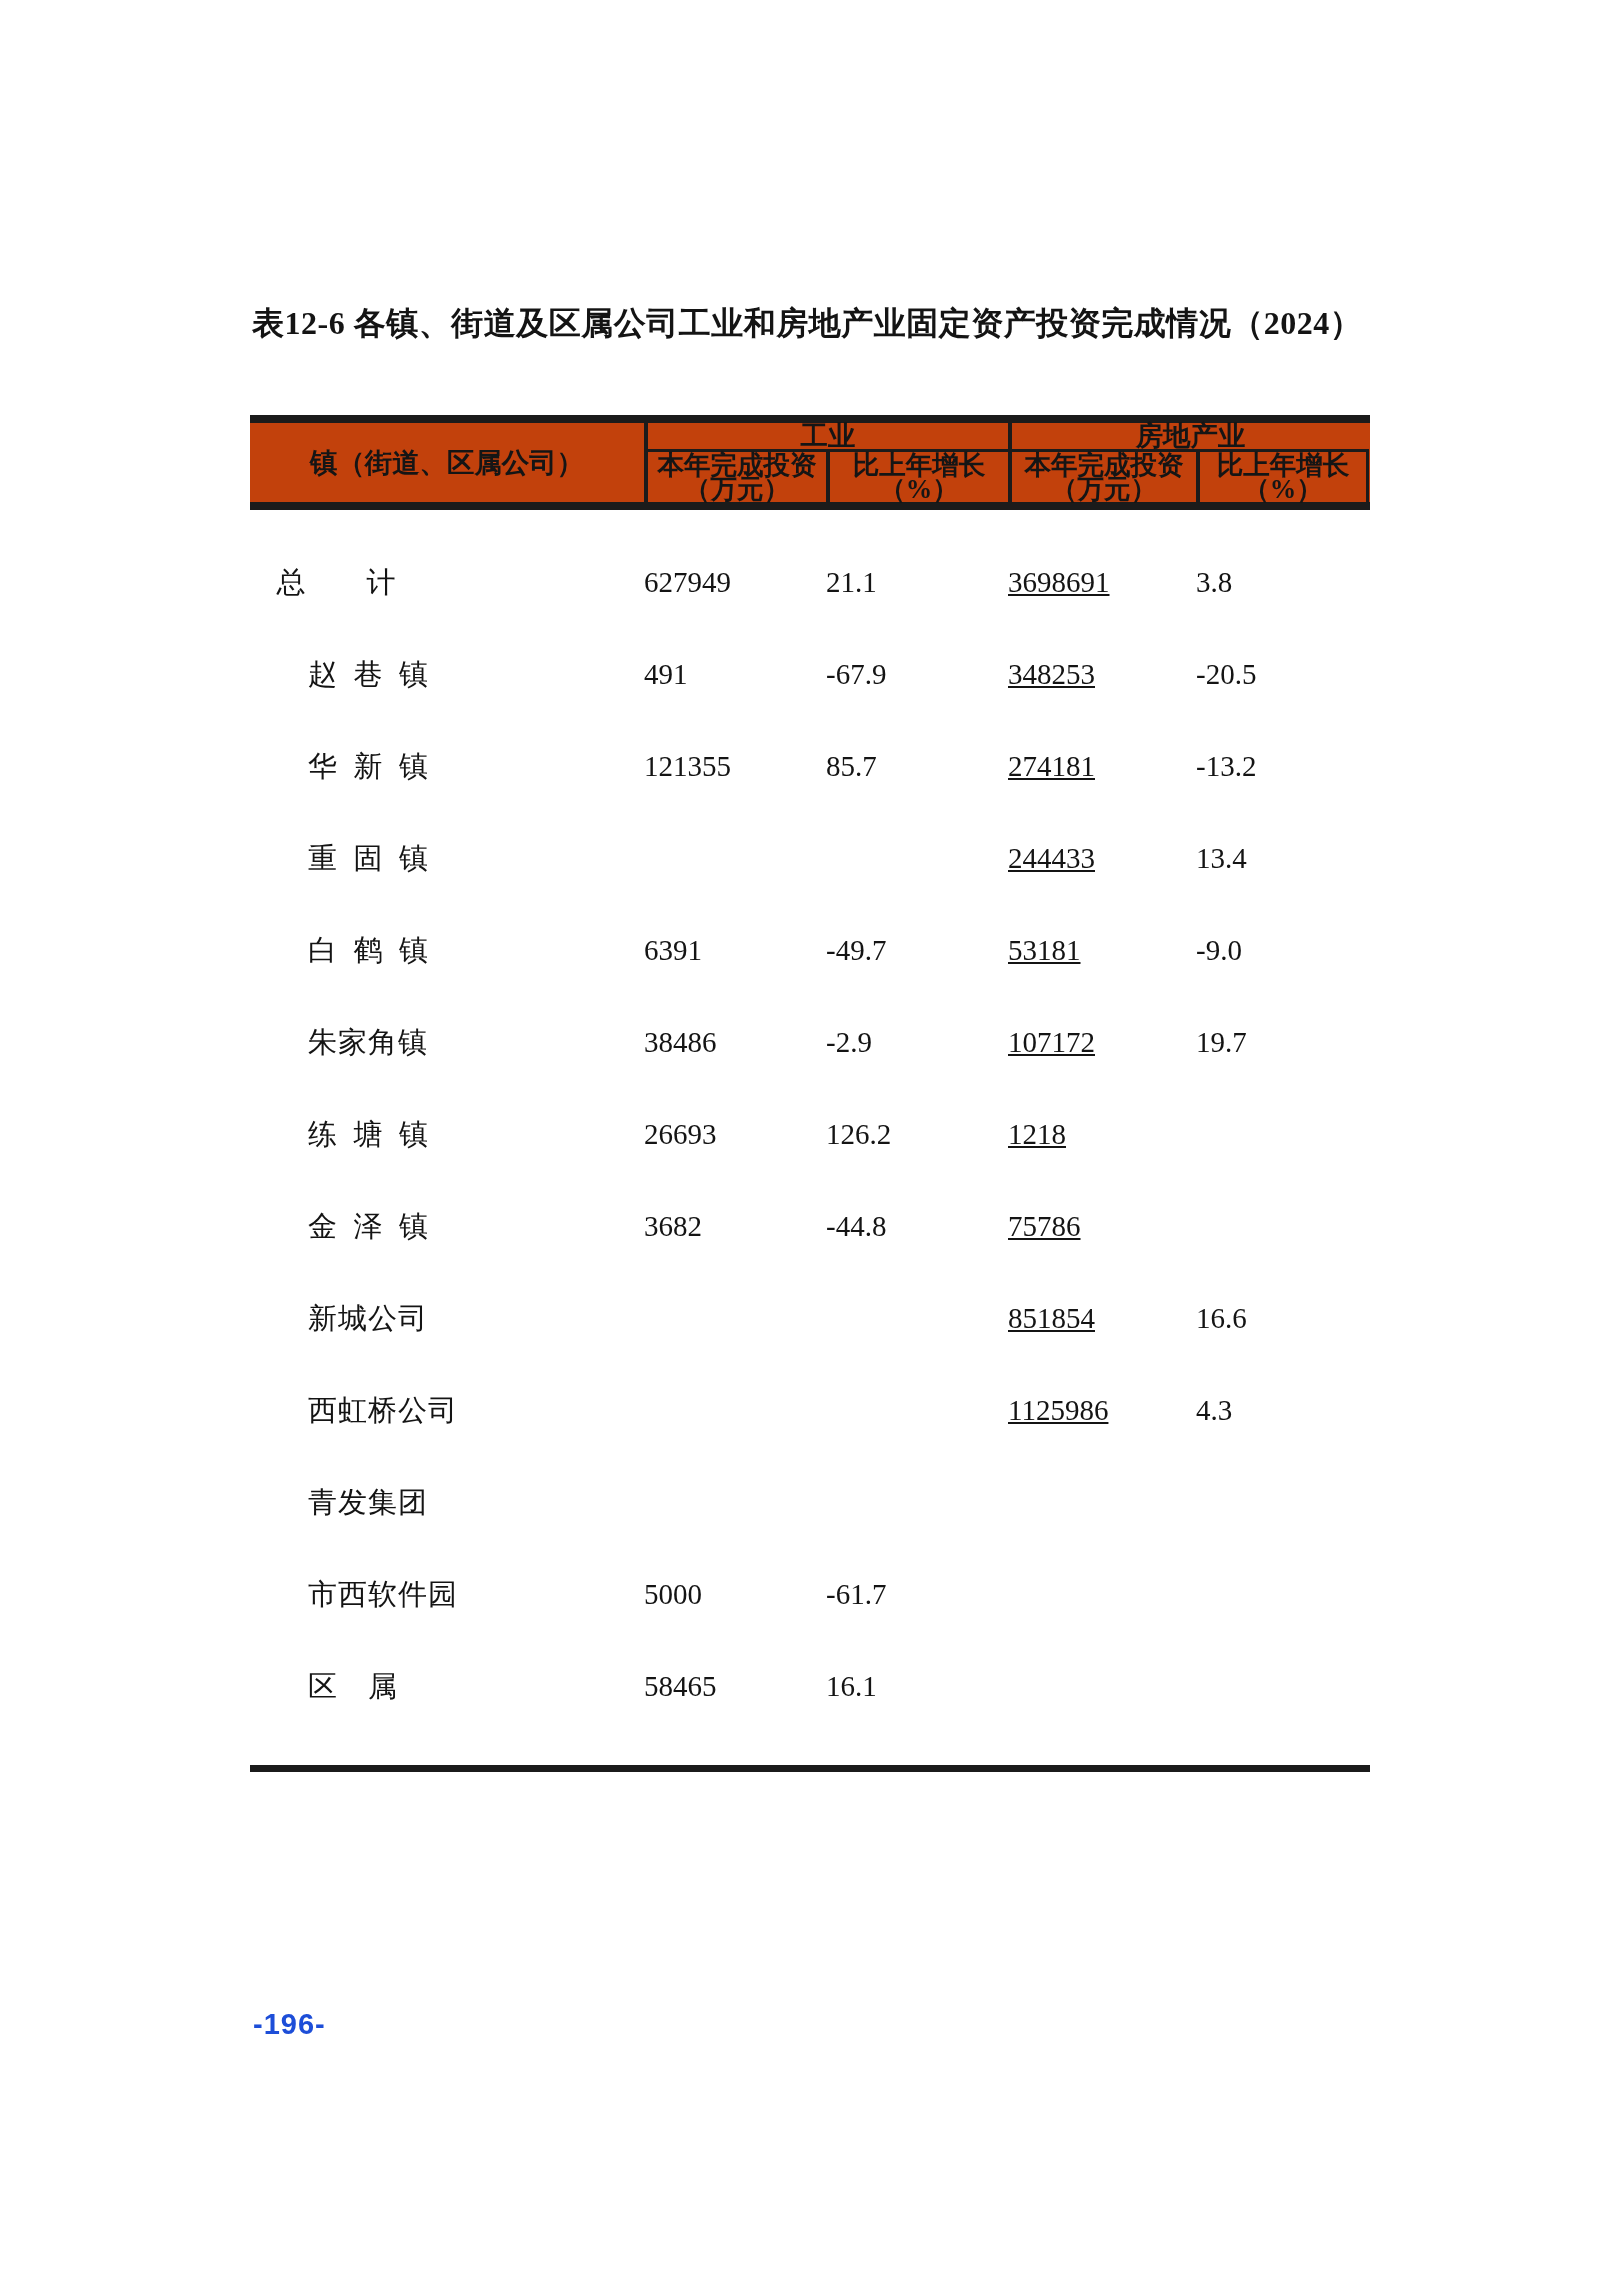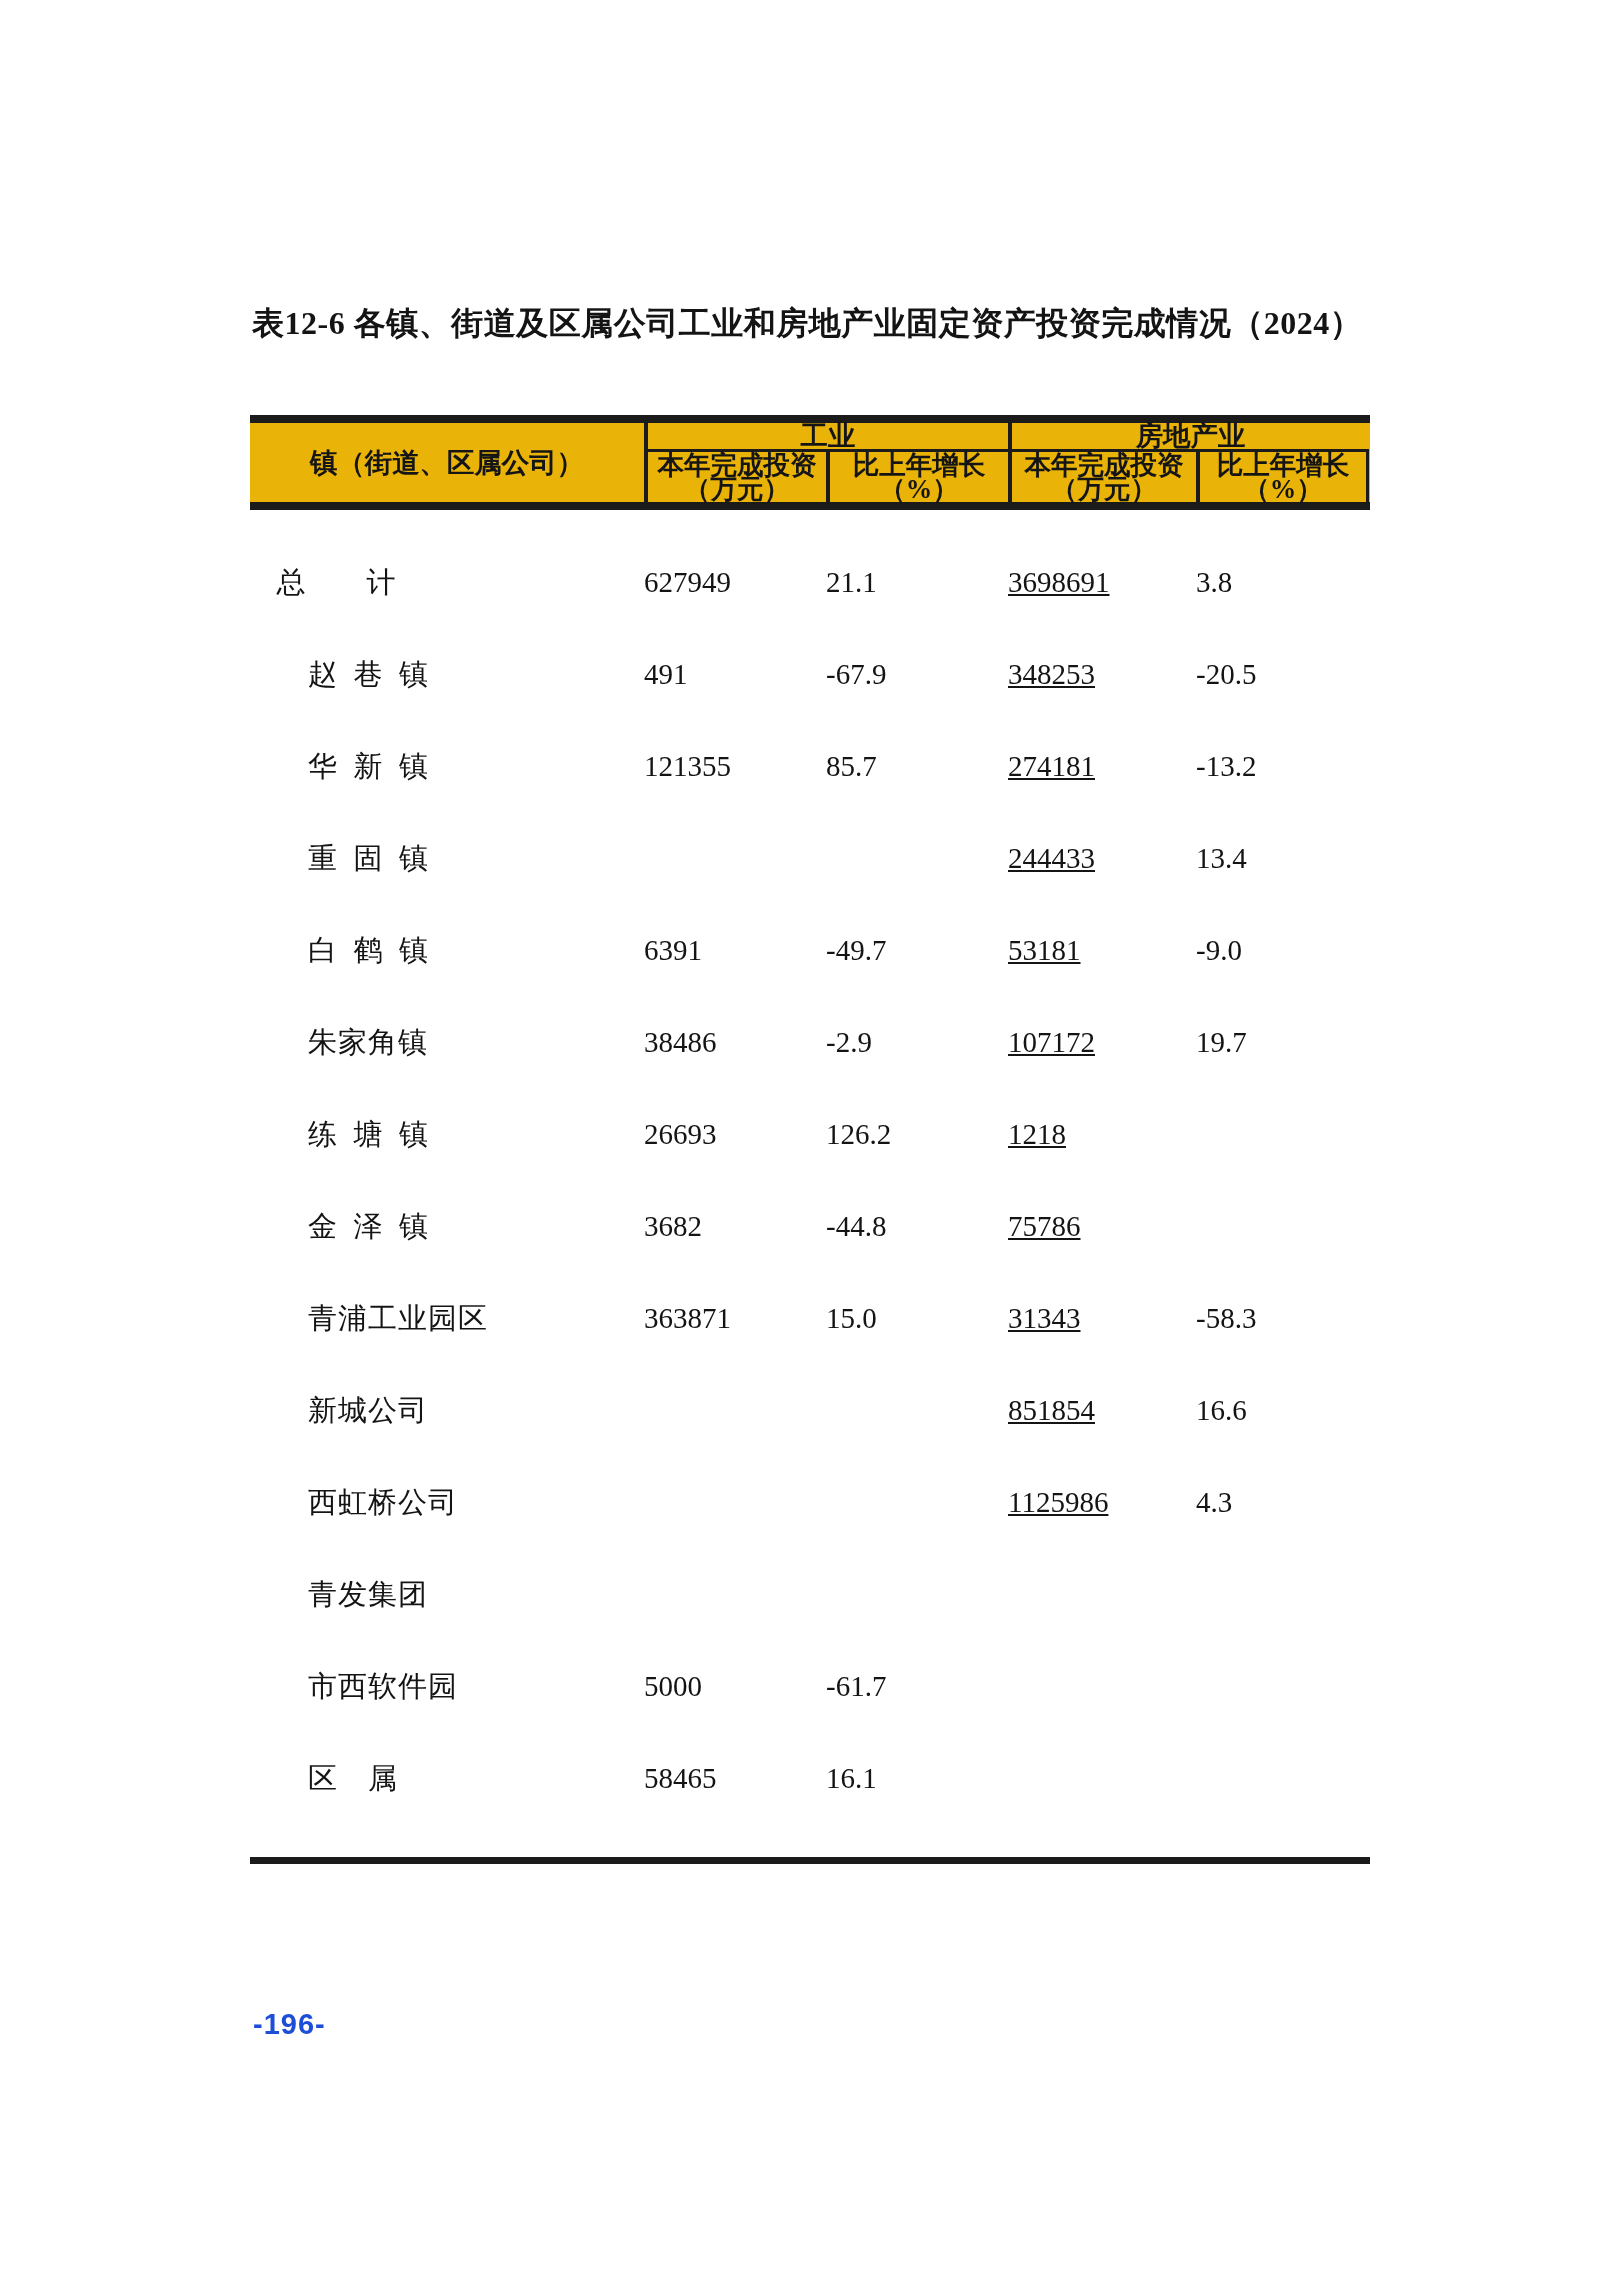--- a/index.html
+++ b/index.html
@@ -20,21 +20,21 @@
     white-space:nowrap;
     color:#141414;
   }
   .stat-table {
     position:absolute; left:250px; top:415px; width:1120px;
   }
   .thead {
     display:grid;
     grid-template-columns:394px 182px 182px 188px 173px;
     grid-template-rows:29px 50px;
-    background:#eab308;
+    background:#c2410c;
     border-top:8.8px solid #1b1b1b;
     border-bottom:8.8px solid #1b1b1b;
   }
   .th {
     display:flex; align-items:center; justify-content:center;
     font-weight:bold; font-size:27.4px; color:#151515;
     text-align:center;
   }
   .th-stub   { grid-area:1/1/3/2; }
   .th-group1 { grid-area:1/2/2/4; border-left:4.9px solid #1b1b1b; border-bottom:3.9px solid #1b1b1b; }
@@ -152,27 +152,20 @@
       </div>
 
       <div class="trow">
         <div class="cell cell-name">金 泽 镇</div>
         <div class="cell cell-num col2">3682</div>
         <div class="cell cell-num col3">-44.8</div>
         <div class="cell cell-num col4">75786</div>
         <div class="cell cell-num col5"></div>
       </div>
 
-      <div class="trow">
-        <div class="cell cell-name">青浦工业园区</div>
-        <div class="cell cell-num col2">363871</div>
-        <div class="cell cell-num col3">15.0</div>
-        <div class="cell cell-num col4">31343</div>
-        <div class="cell cell-num col5">-58.3</div>
-      </div>
 
       <div class="trow">
         <div class="cell cell-name">新城公司</div>
         <div class="cell cell-num col2"></div>
         <div class="cell cell-num col3"></div>
         <div class="cell cell-num col4">851854</div>
         <div class="cell cell-num col5">16.6</div>
       </div>
 
       <div class="trow">

